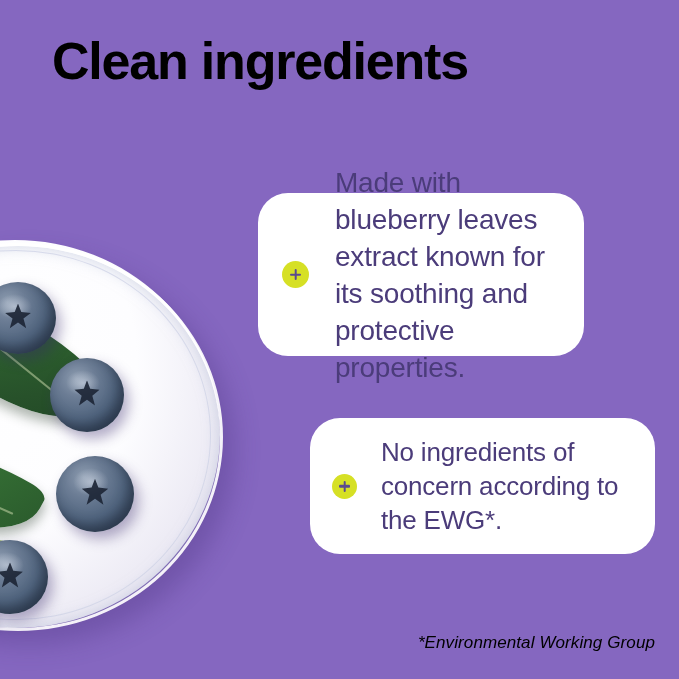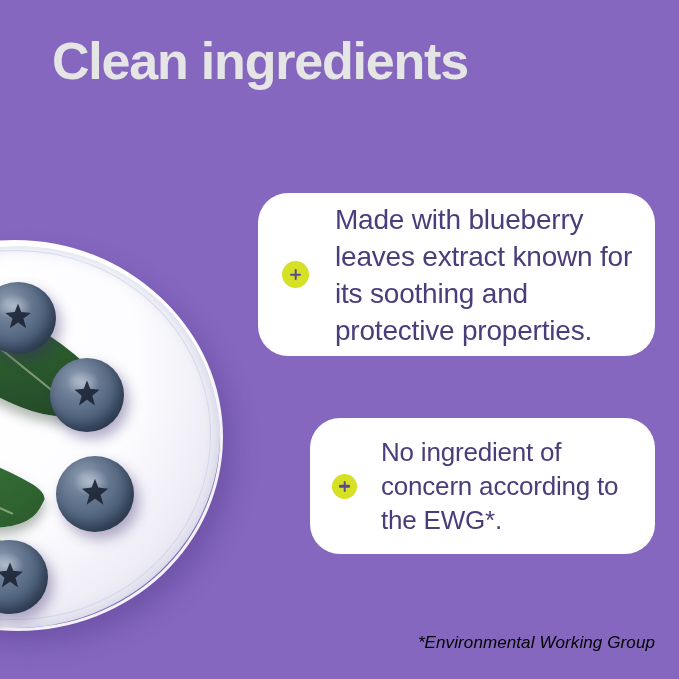--- a/index.html
+++ b/index.html
@@ -22,21 +22,21 @@
   }
 
   
   #page-title {
     position: absolute;
     left: 52px;
     top: 30px;
     font-size: 52px;
     line-height: 62px;
     font-weight: bold;
-    color: #e5e5e5;
+    color: #000000;
     letter-spacing: -1.2px;
     white-space: nowrap;
   }
 
   
   #photo {
     position: absolute;
     left: -190px;
     top: 240px;
     width: 420px;
@@ -163,21 +163,21 @@
     position: absolute;
     background: #ffffff;
     border-radius: 30px;
     display: flex;
     align-items: center;
     box-sizing: border-box;
   }
   #card-1 {
     left: 258px;
     top: 193px;
-    width: 397px;
+    width: 326px;
     height: 163px;
     padding: 0 20px 0 24px;
   }
   #card-2 {
     left: 310px;
     top: 418px;
     width: 345px;
     height: 136px;
     padding: 0 18px 0 22px;
   }
@@ -280,18 +280,18 @@
       </div>
   </div>
 
   <div class="card" id="card-1">
     <span class="plus-badge"></span>
     <span class="card-text">Made with blueberry leaves extract known for its soothing and protective properties.</span>
   </div>
 
   <div class="card" id="card-2">
     <span class="plus-badge"></span>
-    <span class="card-text">No ingredient of concern according to the EWG*.</span>
+    <span class="card-text">No ingredients of concern according to the EWG*.</span>
   </div>
 
   <div id="footnote">*Environmental Working Group</div>
 
 </div>
 
 </body></html>

